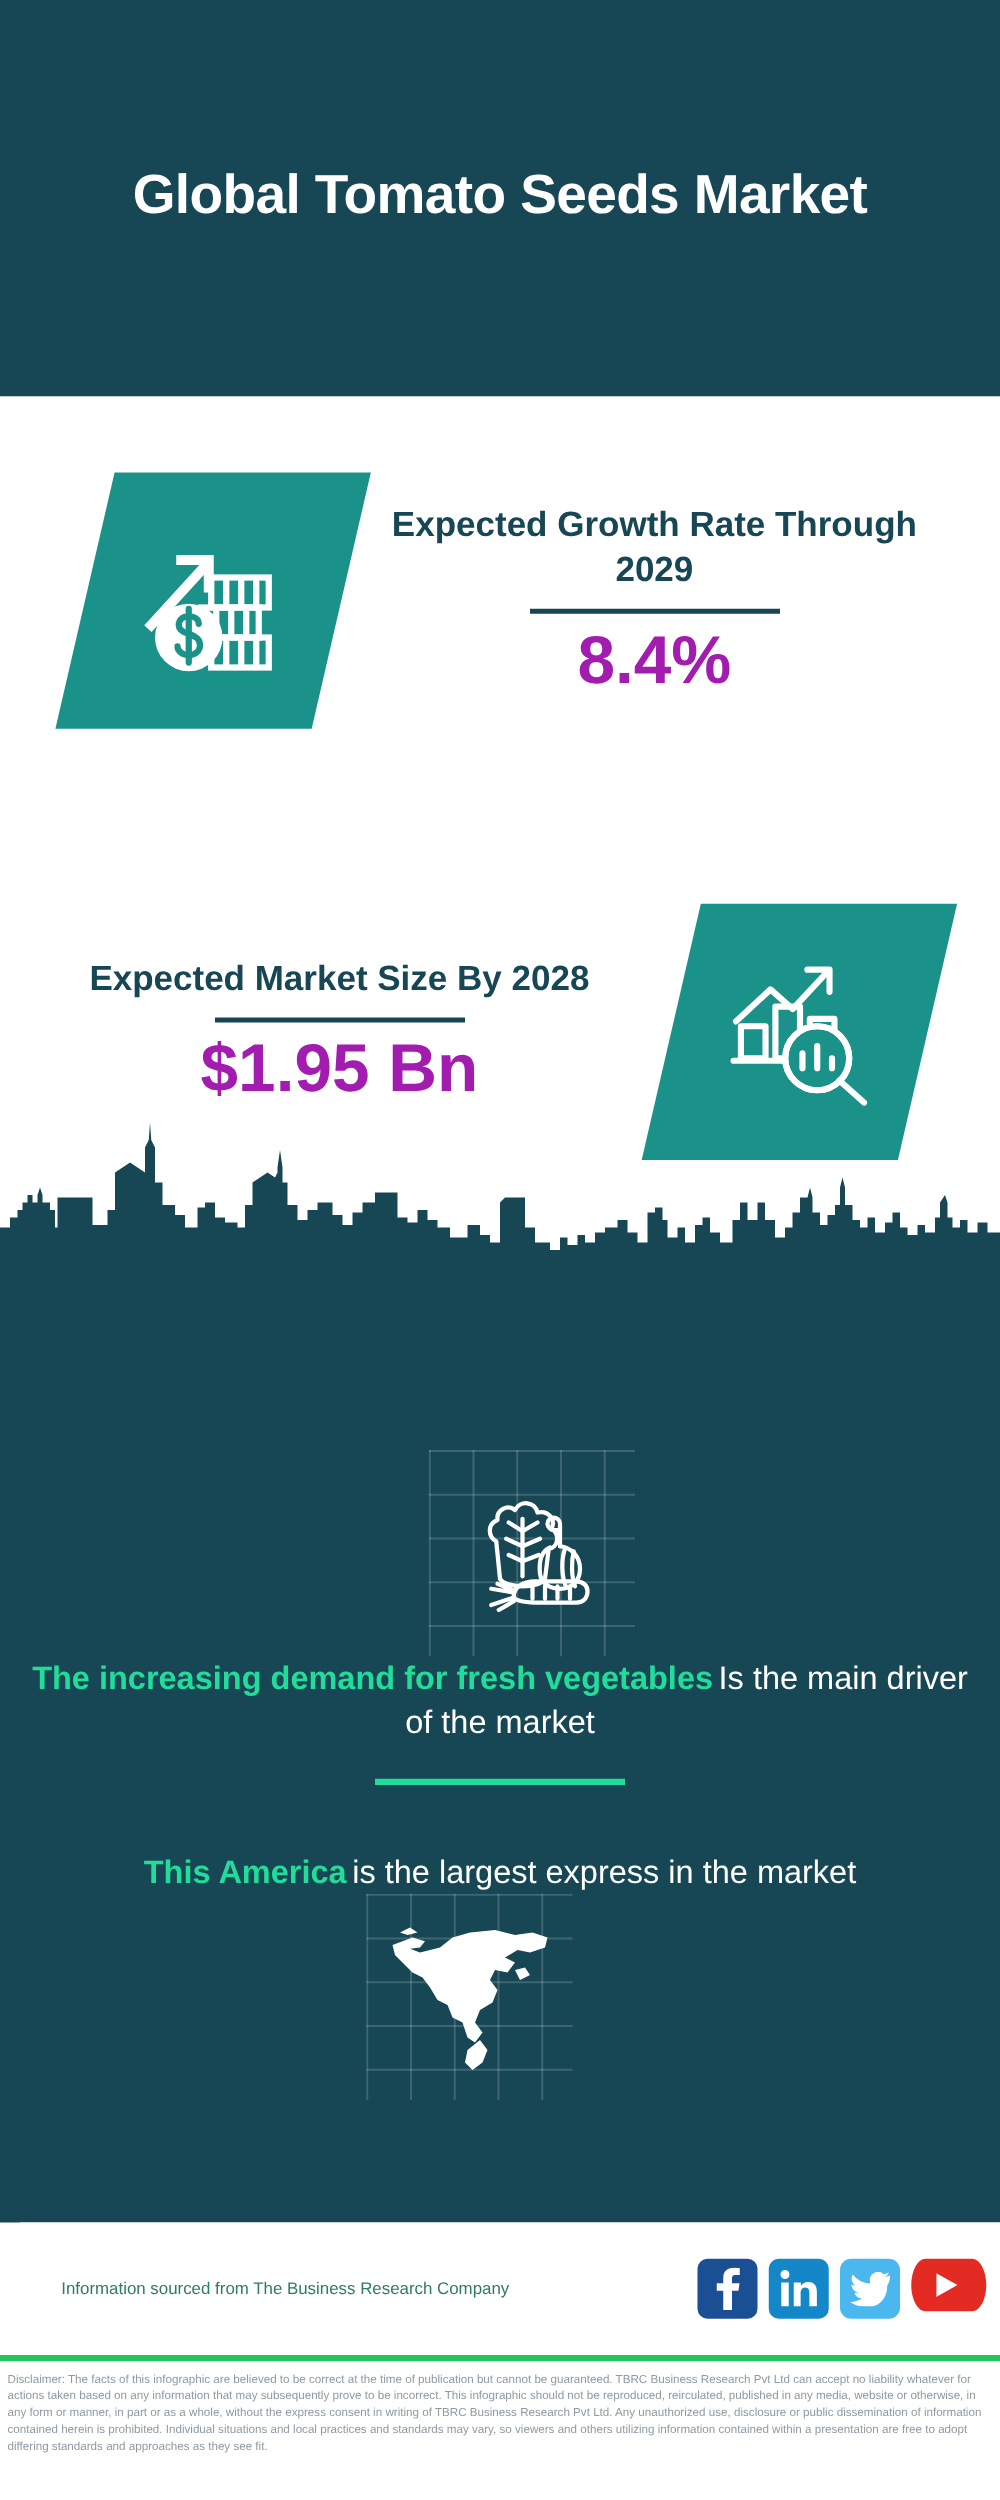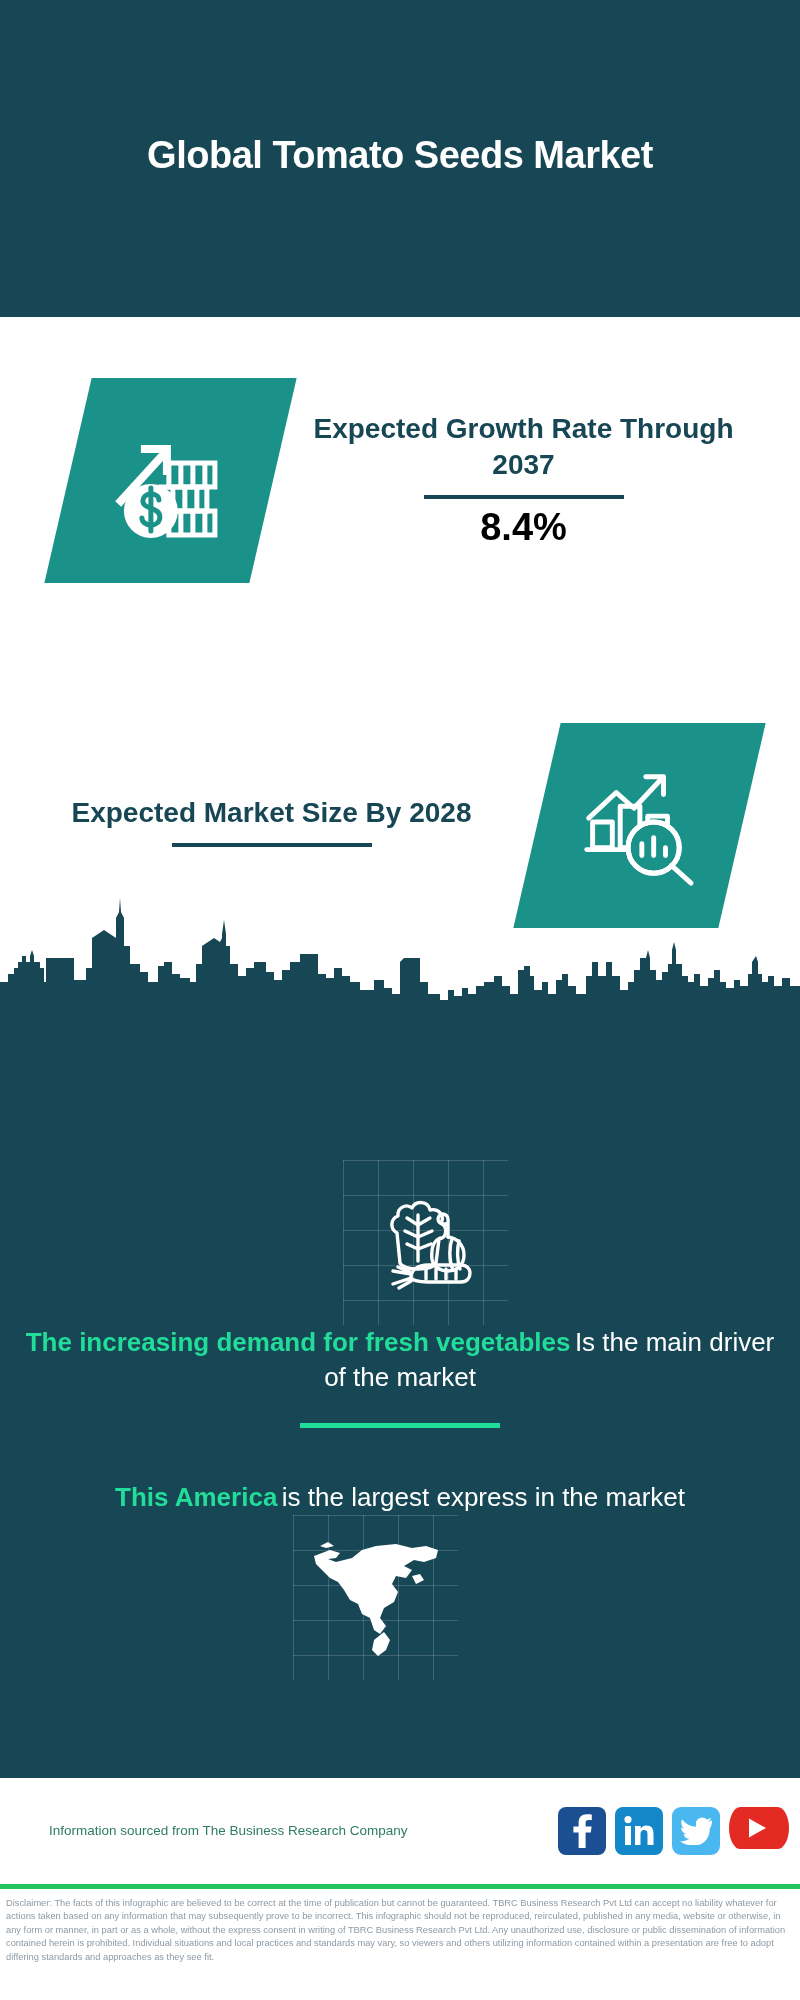--- a/index.html
+++ b/index.html
@@ -11,21 +11,21 @@
   }
   .infographic { width:800px; height:2000px; position:relative; background:#fff; }
 
   
   .header {
     position:absolute; left:0; top:0; width:800px; height:317px;
     background:#174654;
     display:flex; align-items:center; justify-content:center;
   }
   .header-title {
-    color:#ffffff; font-size:38px; font-weight:bold; line-height:1.17;
+    color:#ffffff; font-size:44px; font-weight:bold; line-height:1.17;
     text-align:left; letter-spacing:-0.5px; padding:0 60px;
     margin-top:-6px;
   }
 
   
   .stat-row {
     position:absolute; width:800px; display:flex; align-items:center;
   }
   .stat-row-1 { top:355px; height:250px; }
   .stat-row-2 { top:700px; height:250px; }
@@ -40,21 +40,21 @@
   .para-badge > .glyph { transform:skewX(13deg); display:block; }
 
   .stat-text { flex:1 1 auto; text-align:center; padding:0 14px; }
   .stat-label {
     color:#174654; font-size:28px; font-weight:bold; line-height:1.28;
   }
   .stat-rule {
     width:200px; height:4px; background:#174654; margin:13px auto 8px auto;
   }
   .stat-value {
-    color:#000000; font-size:38px; font-weight:bold; line-height:1.1;
+    color:#a21caf; font-size:54px; font-weight:bold; line-height:1.1;
   }
 
   .stat-row-1 .para-badge { margin-left:68px; }
   .stat-row-2 .para-badge { margin-right:58px; }
   .stat-row-1 .stat-text { padding-right:40px; }
   .stat-row-2 .stat-text { padding-left:20px; }
 
   
   .dark-panel {
     position:absolute; left:0; top:1000px; width:800px; height:778px;
@@ -150,30 +150,31 @@
           </g>
           <circle cx="44" cy="96" r="27" fill="#ffffff"></circle>
           <g stroke="#1a9289" stroke-width="5" fill="none" stroke-linecap="round">
             <path d="M52 85 C52 81 48 79 44 79 C39 79 36 82 36 86 C36 90 40 92 44 93 C49 95 53 97 53 102 C53 107 49 110 44 110 C39 110 35 107 35 103"></path>
             <path d="M44 73 L44 116"></path>
           </g>
         </svg>
       </span>
     </div>
     <div class="stat-text">
-      <div class="stat-label">Expected Growth Rate Through 2037</div>
+      <div class="stat-label">Expected Growth Rate Through 2029</div>
       <div class="stat-rule"></div>
       <div class="stat-value">8.4%</div>
     </div>
   </div>
 
   <div class="stat-row stat-row-2">
     <div class="stat-text">
       <div class="stat-label">Expected Market Size By 2028</div>
       <div class="stat-rule"></div>
+      <div class="stat-value">$1.95 Bn</div>
     </div>
     <div class="para-badge">
       <span class="glyph">
         <svg width="126" height="126" viewBox="0 0 128 128" fill="none">
           <g stroke="#ffffff" stroke-width="5" fill="none" stroke-linejoin="round" stroke-linecap="round">
             <path d="M12 58 L40 32 L58 48 L86 18"></path>
             <path d="M70 16 L88 16 L88 34"></path>
             <rect x="16" y="62" width="20" height="26"></rect>
             <rect x="44" y="46" width="20" height="42"></rect>
             <rect x="72" y="56" width="20" height="32"></rect>

